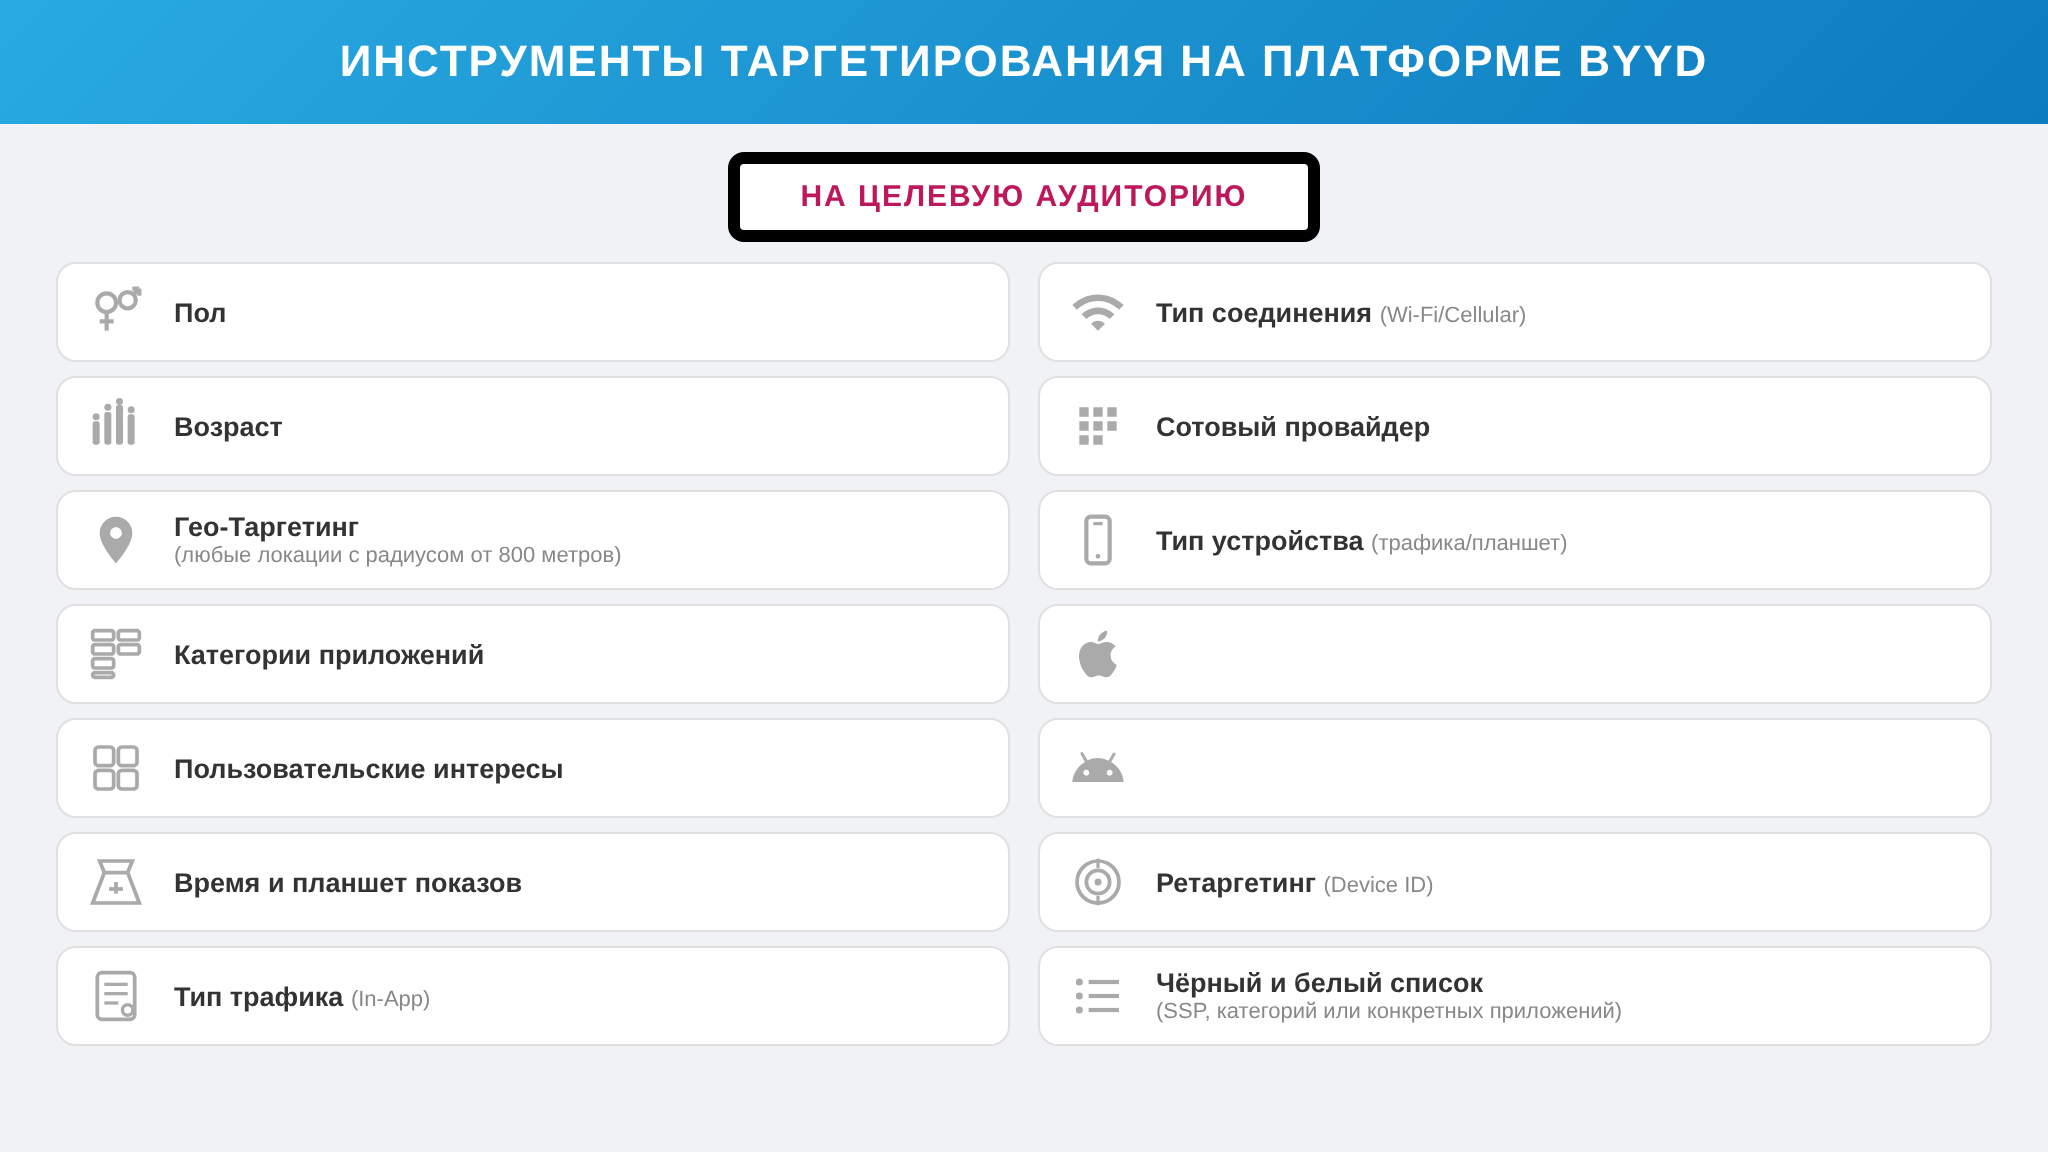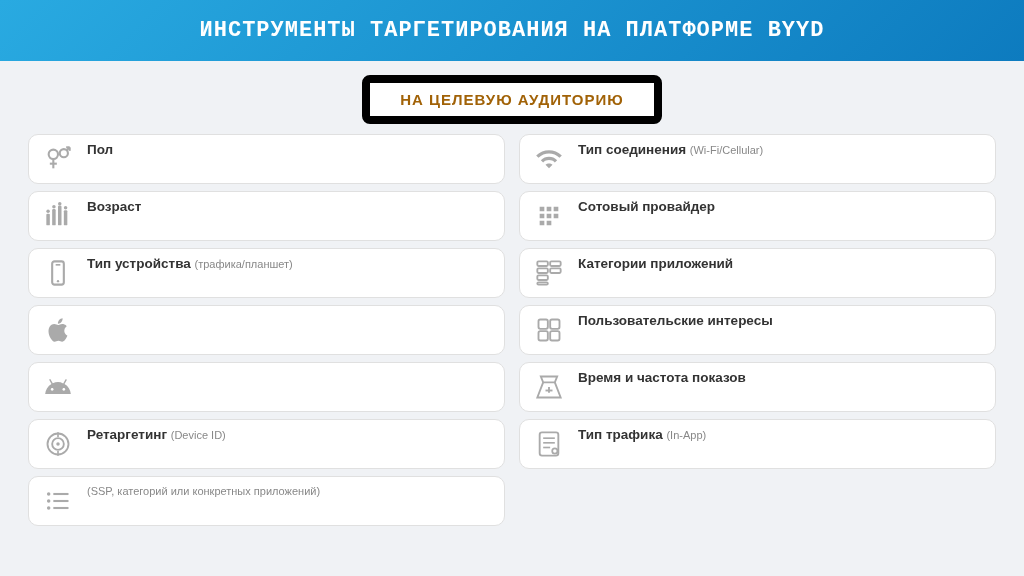--- a/index.html
+++ b/index.html
@@ -12,49 +12,49 @@
     }
     .header {
       background: linear-gradient(135deg, #29aae1, #0d7bbf);
       color: white;
       text-align: center;
       padding: 18px 20px;
       font-size: 22px;
       font-weight: 900;
       letter-spacing: 1px;
       text-transform: uppercase;
-      font-family: Liberation Mono, monospace;
     }
     .subtitle-wrap {
       display: flex;
       justify-content: center;
       padding: 14px 0 10px;
     }
     .subtitle {
       background: white;
-      border: 8px solid #000000;
+      border: 6px solid #000000;
       border-radius: 8px;
       padding: 8px 30px;
       font-size: 15px;
       font-weight: 800;
       letter-spacing: 1px;
-      color: #a16207;
+      color: #be185d;
       text-transform: uppercase;
     }
     .grid {
       display: grid;
       grid-template-columns: 1fr 1fr;
       gap: 7px 14px;
       padding: 0 28px 10px;
     }
     .card {
       background: white;
       border-radius: 10px;
       border: 1px solid #e0e0e0;
       display: flex;
+      align-items: center;
       padding: 7px 12px;
       gap: 12px;
       min-height: 44px;
     }
     .card-icon {
       width: 34px;
       min-width: 34px;
       height: 34px;
       display: flex;
       align-items: center;
@@ -147,20 +147,31 @@
           <path d="M4 4h4v4H4zm6 0h4v4h-4zm6 0h4v4h-4zM4 10h4v4H4zm6 0h4v4h-4zm6 0h4v4h-4zM4 16h4v4H4zm6 0h4v4h-4z" fill="#aaa"></path>
         </svg>
       </div>
       <div class="card-text">
         <span class="card-main">Сотовый провайдер</span>
       </div>
     </div>
     <div class="card">
       <div class="card-icon">
         <svg viewBox="0 0 24 24" style="width:28px;height:28px;fill:#aaa;">
+          <path d="M12 2C8.13 2 5 5.13 5 9c0 5.25 7 13 7 13s7-7.75 7-13c0-3.87-3.13-7-7-7zm0 9.5c-1.38 0-2.5-1.12-2.5-2.5s1.12-2.5 2.5-2.5 2.5 1.12 2.5 2.5-1.12 2.5-2.5 2.5z" fill="#aaa"></path>
+        </svg>
+      </div>
+      <div class="card-text">
+        <span class="card-main">Гео-Таргетинг</span>
+        <span class="card-sub">(любые локации с радиусом от 800 метров)</span>
+      </div>
+    </div>
+    <div class="card">
+      <div class="card-icon">
+        <svg viewBox="0 0 24 24" style="width:28px;height:28px;fill:#aaa;">
           <rect x="7" y="2" width="10" height="20" rx="2" fill="none" stroke="#aaa" stroke-width="1.8"></rect>
           <circle cx="12" cy="19" r="1" fill="#aaa"></circle>
           <line x1="10" y1="5" x2="14" y2="5" stroke="#aaa" stroke-width="1.4"></line>
         </svg>
       </div>
       <div class="card-text">
         <span class="card-main">Тип устройства <span class="small">(трафика/планшет)</span></span>
       </div>
     </div>
     <div class="card">
@@ -208,21 +219,21 @@
     <div class="card">
       <div class="card-icon">
         <svg viewBox="0 0 24 24" style="width:28px;height:28px;fill:#aaa;">
           <path d="M5 3h14l-2 5H7L5 3z" fill="none" stroke="#aaa" stroke-width="1.6"></path>
           <path d="M7 8l-5 13h20L17 8" fill="none" stroke="#aaa" stroke-width="1.6"></path>
           <line x1="12" y1="12" x2="12" y2="17" stroke="#aaa" stroke-width="1.6"></line>
           <line x1="9" y1="15" x2="15" y2="15" stroke="#aaa" stroke-width="1.6"></line>
         </svg>
       </div>
       <div class="card-text">
-        <span class="card-main">Время и частота показов</span>
+        <span class="card-main">Время и планшет показов</span>
       </div>
     </div>
     <div class="card">
       <div class="card-icon">
         <svg viewBox="0 0 24 24" style="width:28px;height:28px;fill:#aaa;">
           <circle cx="12" cy="12" r="9" fill="none" stroke="#aaa" stroke-width="1.6"></circle>
           <circle cx="12" cy="12" r="5" fill="none" stroke="#aaa" stroke-width="1.6"></circle>
           <circle cx="12" cy="12" r="1.5" fill="#aaa"></circle>
           <line x1="12" y1="2" x2="12" y2="6" stroke="#aaa" stroke-width="1.4"></line>
           <line x1="12" y1="18" x2="12" y2="22" stroke="#aaa" stroke-width="1.4"></line>
@@ -252,16 +263,17 @@
         <svg viewBox="0 0 24 24" style="width:28px;height:28px;fill:#aaa;">
           <line x1="8" y1="6" x2="21" y2="6" stroke="#aaa" stroke-width="1.8"></line>
           <line x1="8" y1="12" x2="21" y2="12" stroke="#aaa" stroke-width="1.8"></line>
           <line x1="8" y1="18" x2="21" y2="18" stroke="#aaa" stroke-width="1.8"></line>
           <circle cx="4" cy="6" r="1.5" fill="#aaa"></circle>
           <circle cx="4" cy="12" r="1.5" fill="#aaa"></circle>
           <circle cx="4" cy="18" r="1.5" fill="#aaa"></circle>
         </svg>
       </div>
       <div class="card-text">
+        <span class="card-main">Чёрный и белый список</span>
         <span class="card-sub">(SSP, категорий или конкретных приложений)</span>
       </div>
     </div>
   </div>
 
 </body></html>

